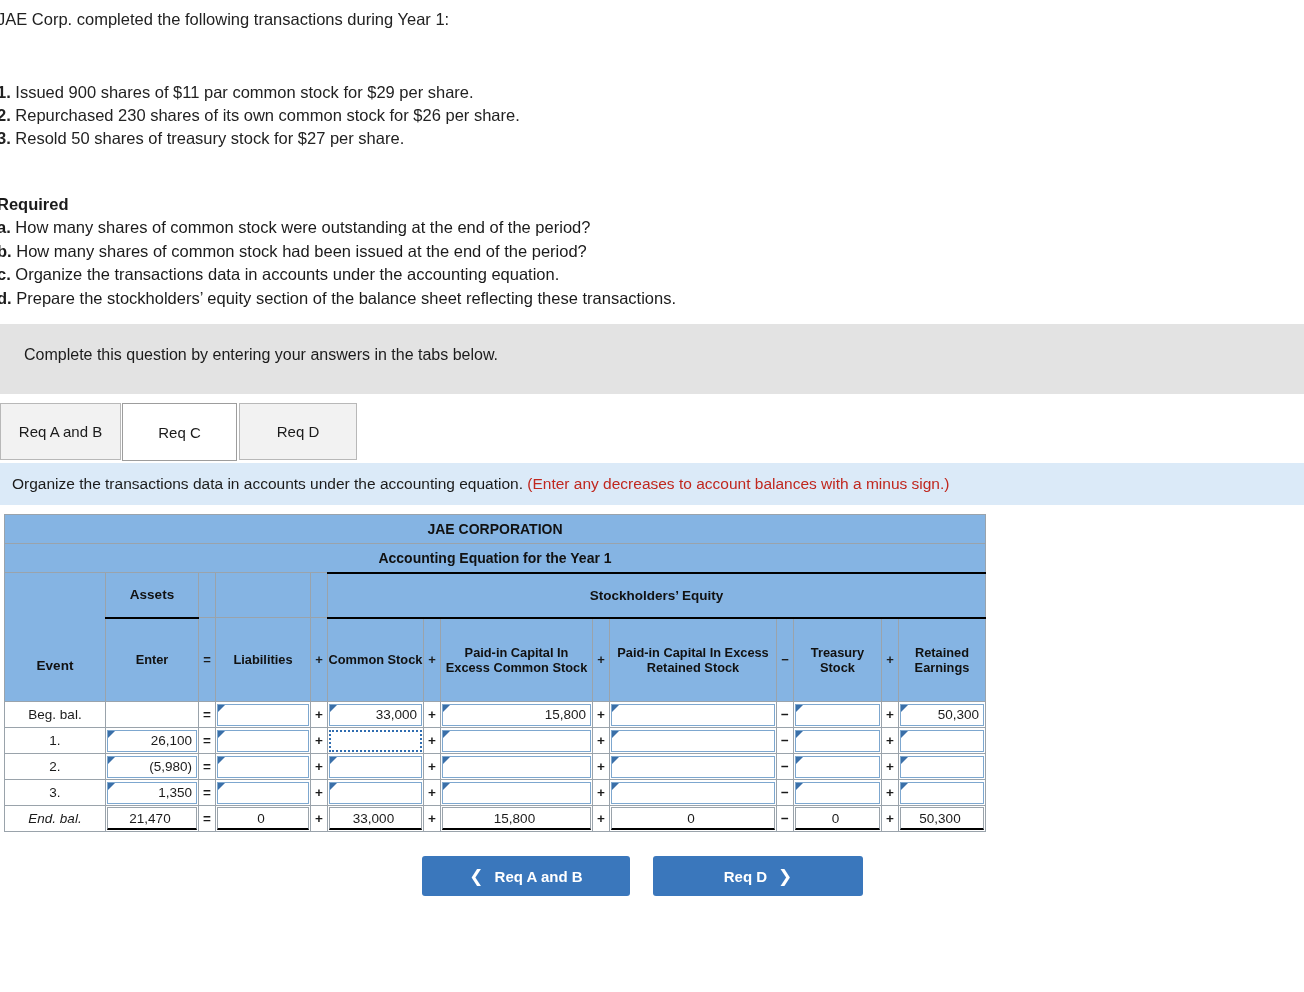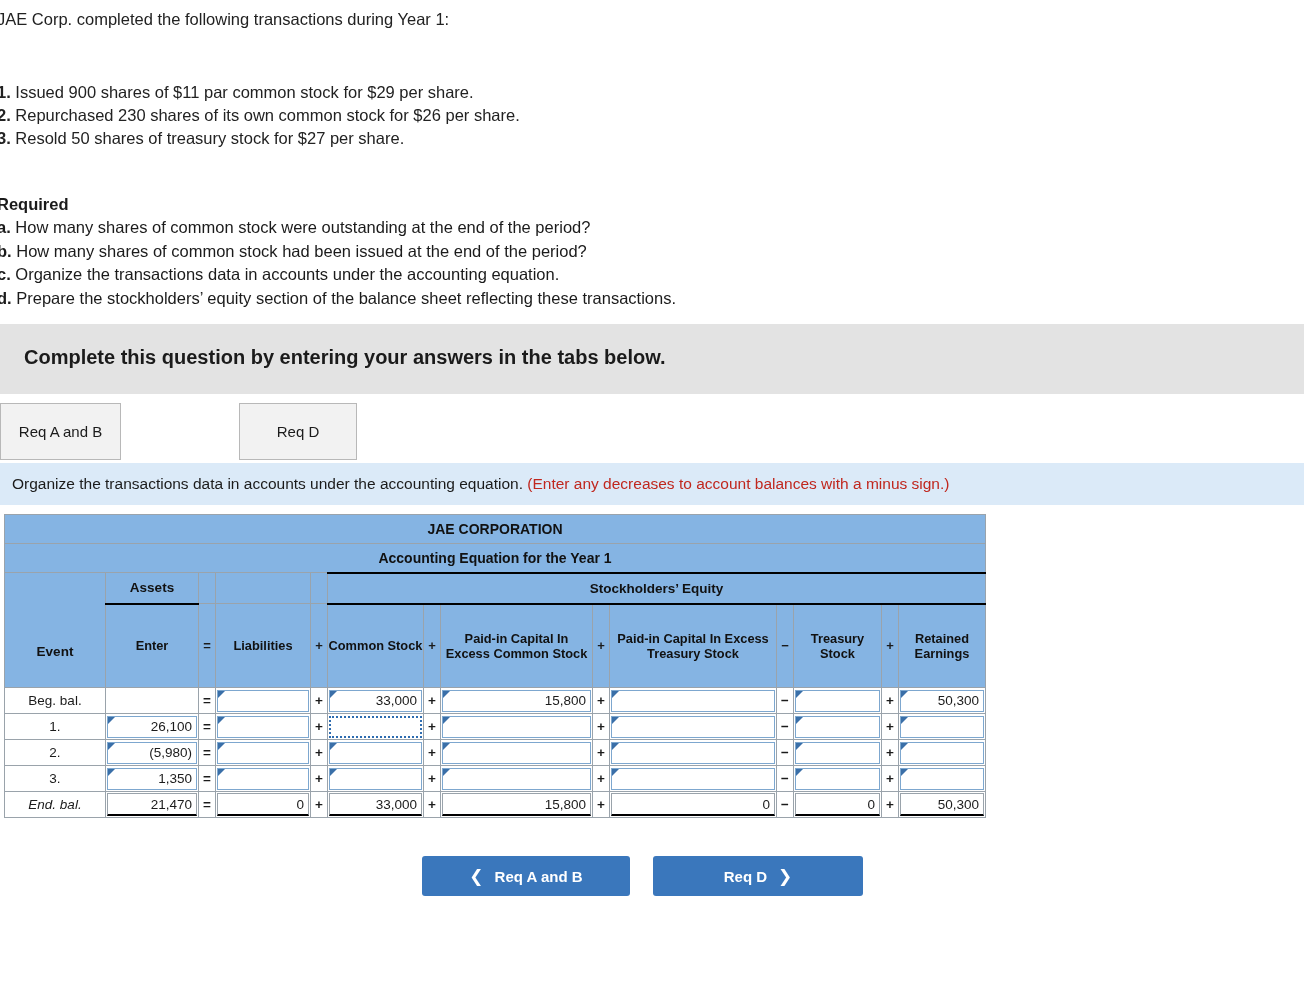--- a/index.html
+++ b/index.html
@@ -51,22 +51,22 @@
     top: 324px;
     width: 1304px;
     height: 70px;
     background: #e3e3e3;
     box-sizing: border-box;
   }
   .complete-banner span {
     position: absolute;
     left: 24px;
     top: 22px;
-    font-size: 20px;
-    font-weight: bold;
+    font-size: 16px;
+    font-weight: normal;
     color: #1b1b1b;
   }
 
   
   .tabs {
     position: absolute;
     left: 0;
     top: 403px;
     width: 1304px;
     height: 58px;
@@ -133,21 +133,21 @@
   }
   .hdr {
     background: #85b4e3;
     color: #111;
     font-weight: bold;
     text-align: center;
     font-size: 13.5px;
   }
   .hdr-title { height: 29px; font-size: 14px; }
   .hdr-sub   { height: 29px; font-size: 14px; }
-  .hdr-group { height: 31px; font-size: 13.5px; }
+  .hdr-group { height: 45px; font-size: 13.5px; }
   .hdr-col   { height: 84px; font-size: 12.8px; line-height: 15px; vertical-align: middle; }
   .ul-black  { border-bottom: 2px solid #000 !important; }
   .ot-black  { border-top: 2px solid #000 !important; }
   .hdr-op    { background:#85b4e3; font-weight:bold; text-align:center; font-size:13px; }
 
   
   .rowlabel {
     height: 26px;
     text-align: center;
     font-size: 13.5px;
@@ -205,21 +205,21 @@
   }
 
   
   .endbox {
     height: 23px;
     margin: 0 1px;
     border: 1px solid #9aa3ab;
     border-bottom: 2px solid #000;
     box-sizing: border-box;
     background: #ffffff;
-    text-align: right;
+    text-align: center;
     font-size: 13.5px;
     line-height: 21px;
     padding-right: 4px;
     color: #1b1b1b;
   }
   .endrow-label {
     height: 26px;
     text-align: center;
     font-size: 13.5px;
     background: #ffffff;
@@ -280,20 +280,23 @@
   </div>
 </div>
 
 <div class="complete-banner">
   <span>Complete this question by entering your answers in the tabs below.</span>
 </div>
 
 <div class="tabs">
   <div class="tab tab-0">
       <span>Req A and B</span>
+    </div>
+  <div class="tab tab-1 active">
+      <span>Req C</span>
     </div>
   <div class="tab tab-2">
       <span>Req D</span>
     </div>
 </div>
 
 <div class="sub-instruction">
   <div class="si-text">
     <span>Organize the transactions data in accounts under the accounting equation.</span>
     <span class="si-hint">(Enter any decreases to account balances with a minus sign.)</span>
@@ -335,21 +338,21 @@
   </tr>
   <tr>
     <td class="hdr hdr-col">Enter</td>
     <td class="hdr-op">=</td>
     <td class="hdr hdr-col">Liabilities</td>
     <td class="hdr-op">+</td>
     <td class="hdr hdr-col">Common Stock</td>
     <td class="hdr-op">+</td>
     <td class="hdr hdr-col">Paid-in Capital In Excess Common Stock</td>
     <td class="hdr-op">+</td>
-    <td class="hdr hdr-col">Paid-in Capital In Excess Treasury Stock</td>
+    <td class="hdr hdr-col">Paid-in Capital In Excess Retained Stock</td>
     <td class="hdr-op">−</td>
     <td class="hdr hdr-col">Treasury Stock</td>
     <td class="hdr-op">+</td>
     <td class="hdr hdr-col">Retained Earnings</td>
   </tr>
 
   <tr>
     <td class="rowlabel">Beg. bal.</td>
     <td class="datacell">
           <div style="height:24px"></div>

